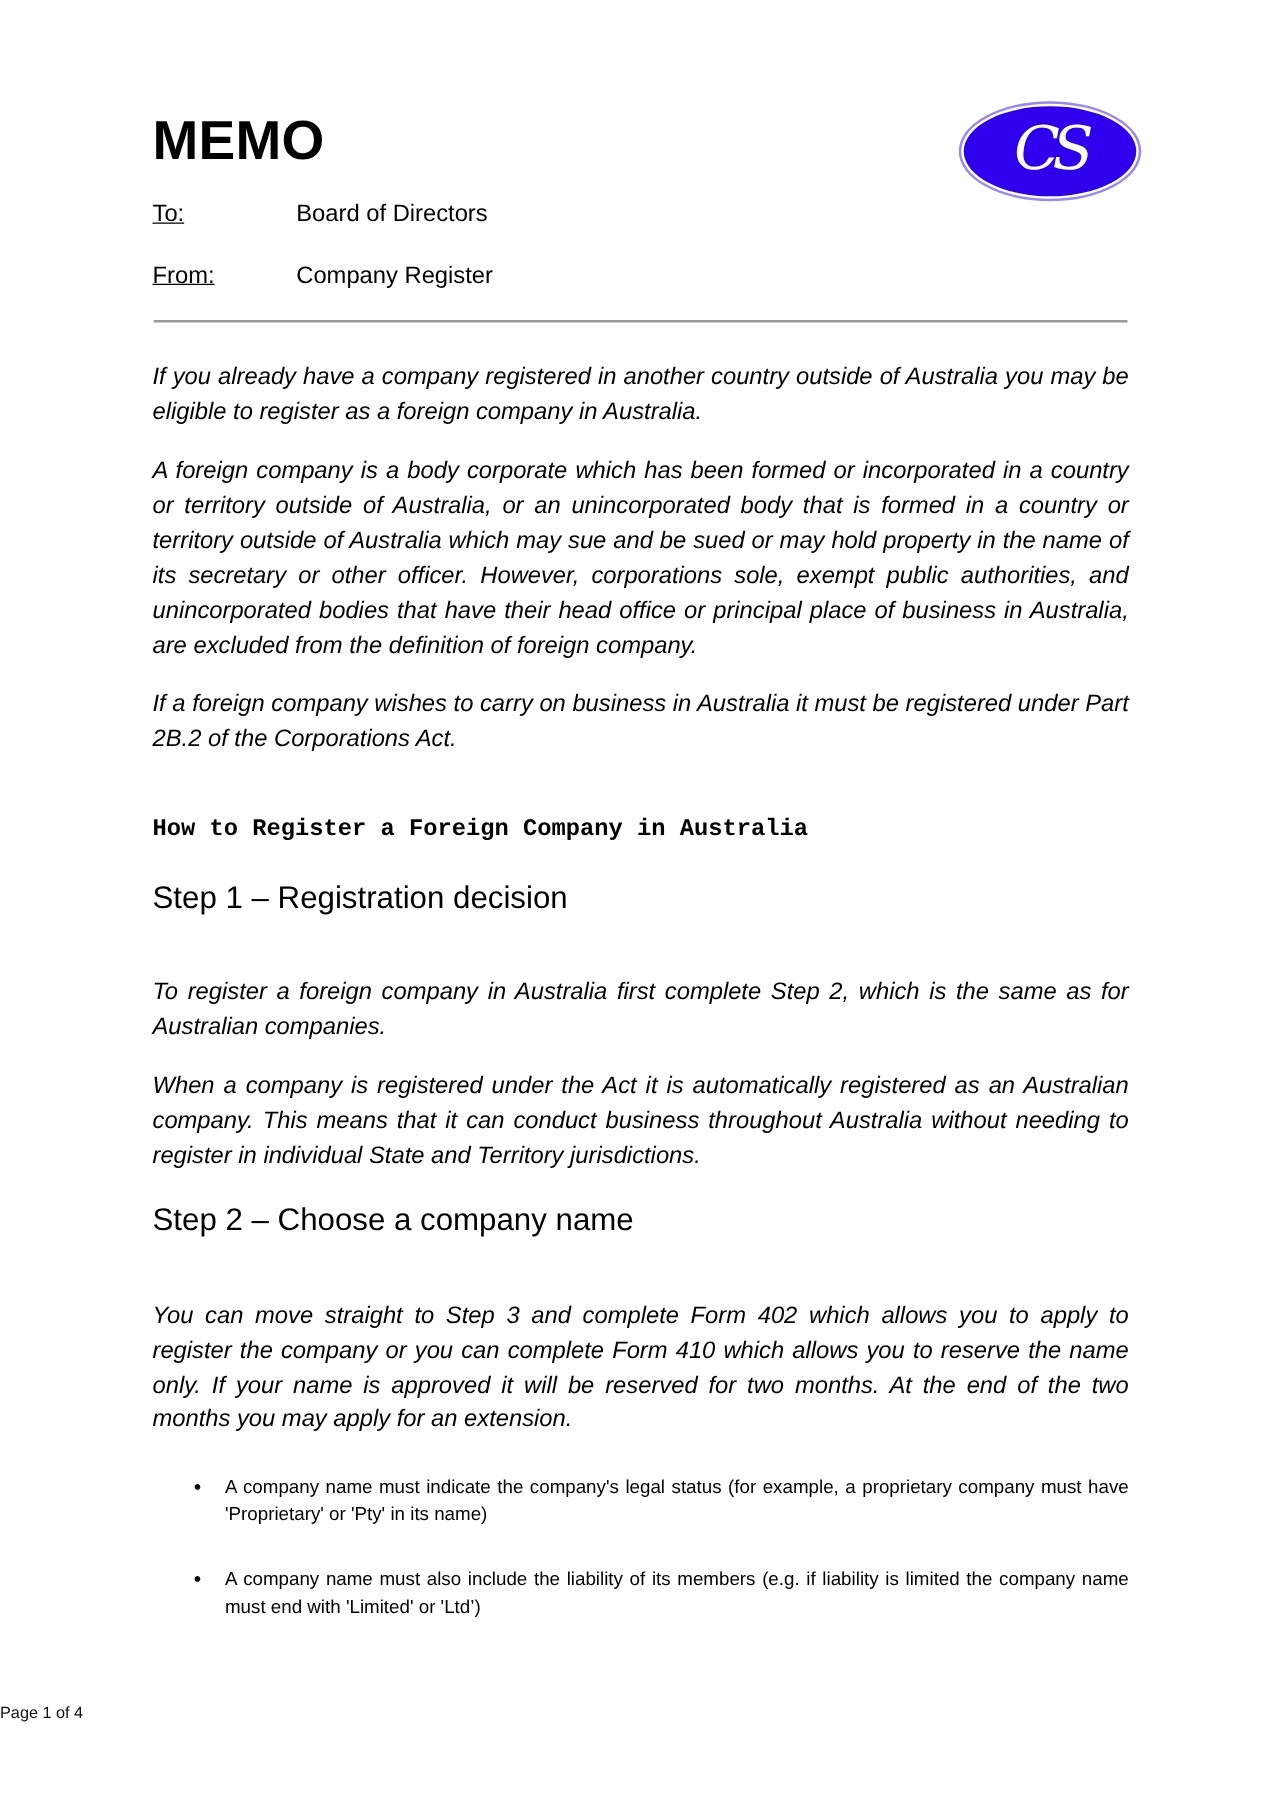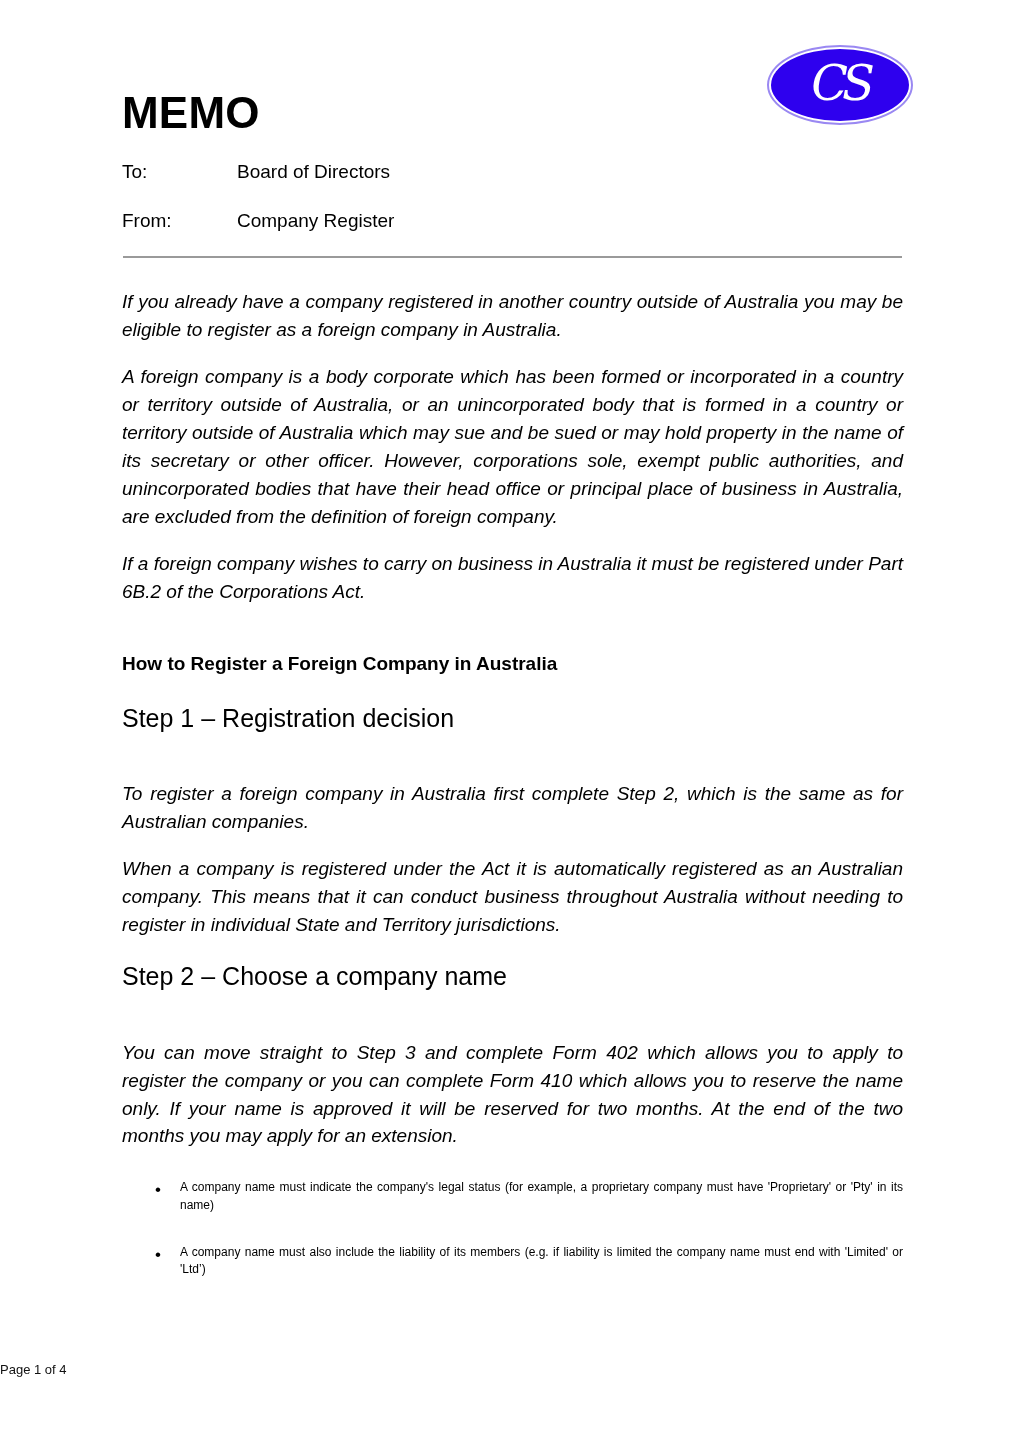--- a/index.html
+++ b/index.html
@@ -17,21 +17,21 @@
     height: 1443px;
     background: #ffffff;
     overflow: hidden;
     box-sizing: border-box;
   }
 
   
   .logo-wrap {
     position: absolute;
     left: 767px;
-    top: 45px;
+    top: 81px;
     width: 146px;
     height: 80px;
   }
   .logo-ring {
     position: absolute;
     inset: 0;
     border-radius: 50%;
     border: 2px solid #9a88f2;
     box-sizing: border-box;
   }
@@ -84,20 +84,21 @@
   .field-row {
     display: flex;
     align-items: baseline;
     font-size: 19px;
     line-height: 1.35;
     margin-bottom: 23px;
   }
   .field-label {
     width: 115px;
     flex: 0 0 115px;
+    text-decoration: underline;
   }
   .field-value {
     flex: 1 1 auto;
   }
   .field-value.bold {
     font-weight: bold;
   }
 
   .divider {
     margin-top: 9px;
@@ -115,41 +116,42 @@
   }
   p.spaced-after {
     margin-bottom: 44px;
   }
   .section-head {
     font-size: 19px;
     font-weight: bold;
     line-height: 1.47;
     margin: 0 0 22px 0;
     text-align: left;
+    font-family: Liberation Mono, monospace;
   }
   .step-line {
     font-size: 25px;
     line-height: 1.47;
     margin: 0 0 44px 0;
     text-align: left;
   }
   .intro-gap {
     margin-top: 30px;
   }
 
   
   ul.bullets {
     list-style: none;
     margin: 24px 0 0 0;
     padding: 0;
   }
   ul.bullets li {
     position: relative;
     padding-left: 58px;
-    font-size: 12px;
+    font-size: 15px;
     line-height: 1.47;
     text-align: justify;
     margin-bottom: 26px;
     margin-top: 29px;
   }
   ul.bullets li::before {
     content: "\2022";
     position: absolute;
     left: 33px;
     top: -1px;
@@ -199,21 +201,21 @@
     </div>
 
     <hr class="divider">
 
     <div class="intro-gap">
 
       <p class="body">If you already have a company registered in another country outside of Australia you may be eligible to register as a foreign company in Australia.</p>
 
       <p class="body">A foreign company is a body corporate which has been formed or incorporated in a country or territory outside of Australia, or an unincorporated body that is formed in a country or territory outside of Australia which may sue and be sued or may hold property in the name of its secretary or other officer.  However, corporations sole, exempt public authorities, and unincorporated bodies that have their head office or principal place of business in Australia, are excluded from the definition of foreign company.</p>
 
-      <p class="body spaced-after">If a foreign company wishes to carry on business in Australia it must be registered under Part 6B.2 of the Corporations Act.</p>
+      <p class="body spaced-after">If a foreign company wishes to carry on business in Australia it must be registered under Part 2B.2 of the Corporations Act.</p>
 
       <p class="section-head">How to Register a Foreign Company in Australia</p>
 
       <p class="step-line">Step 1 – Registration decision</p>
 
       <p class="body">To register a foreign company in Australia first complete Step 2, which is the same as for Australian companies.</p>
 
       <p class="body">When a company is registered under the Act it is automatically registered as an Australian company.  This means that it can conduct business throughout Australia without needing to register in individual State and Territory jurisdictions.</p>
 
       <p class="step-line">Step 2 – Choose a company name</p>

